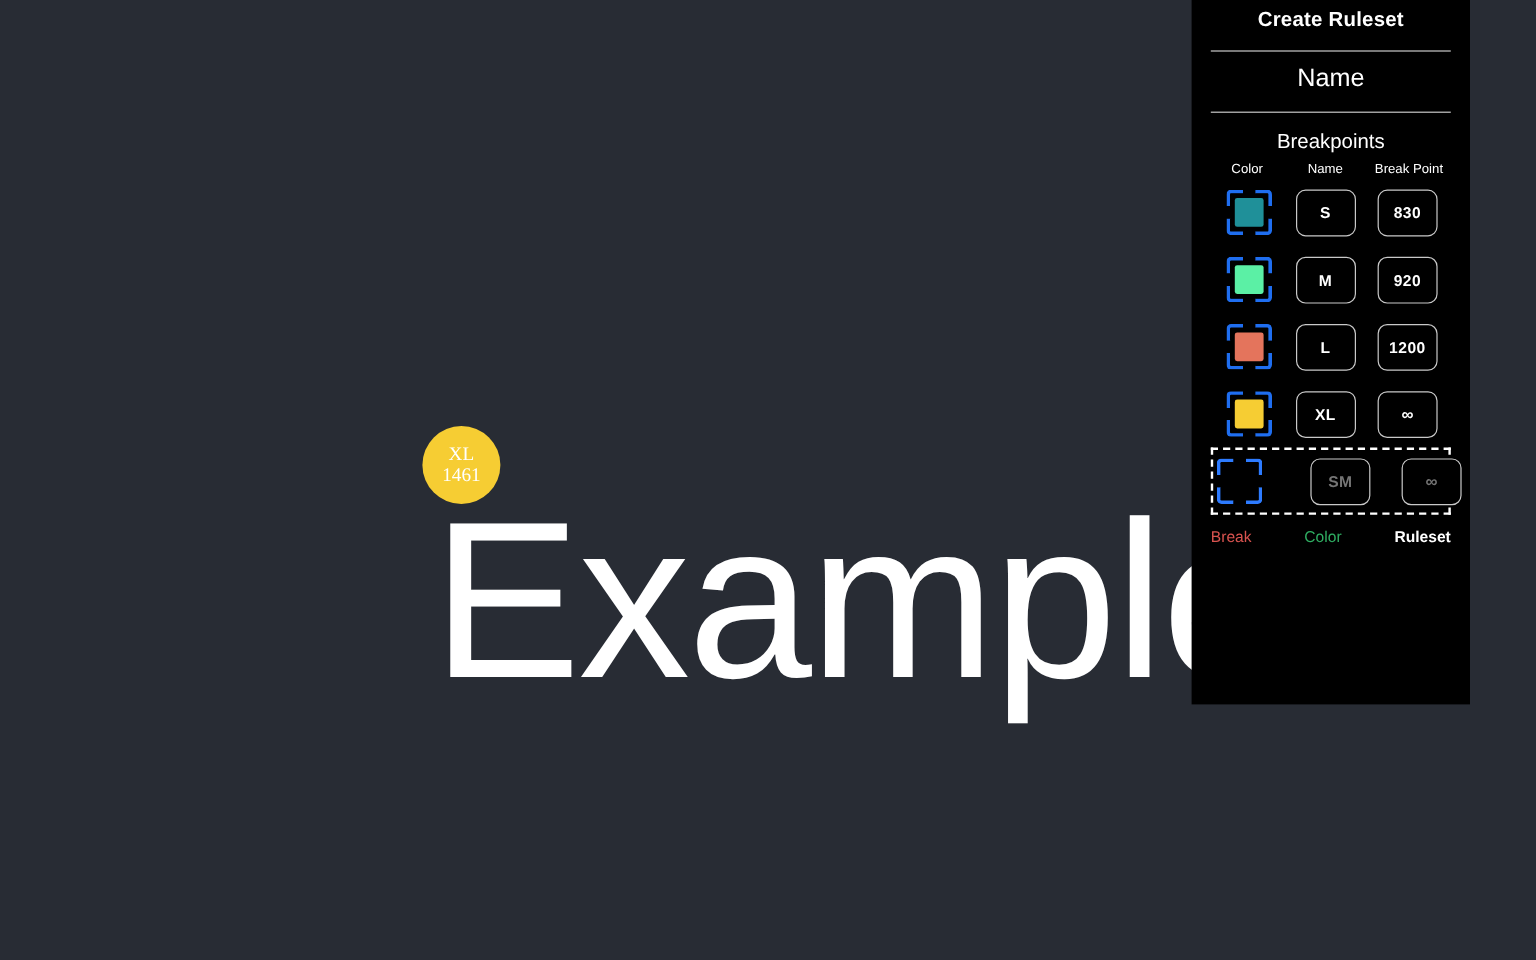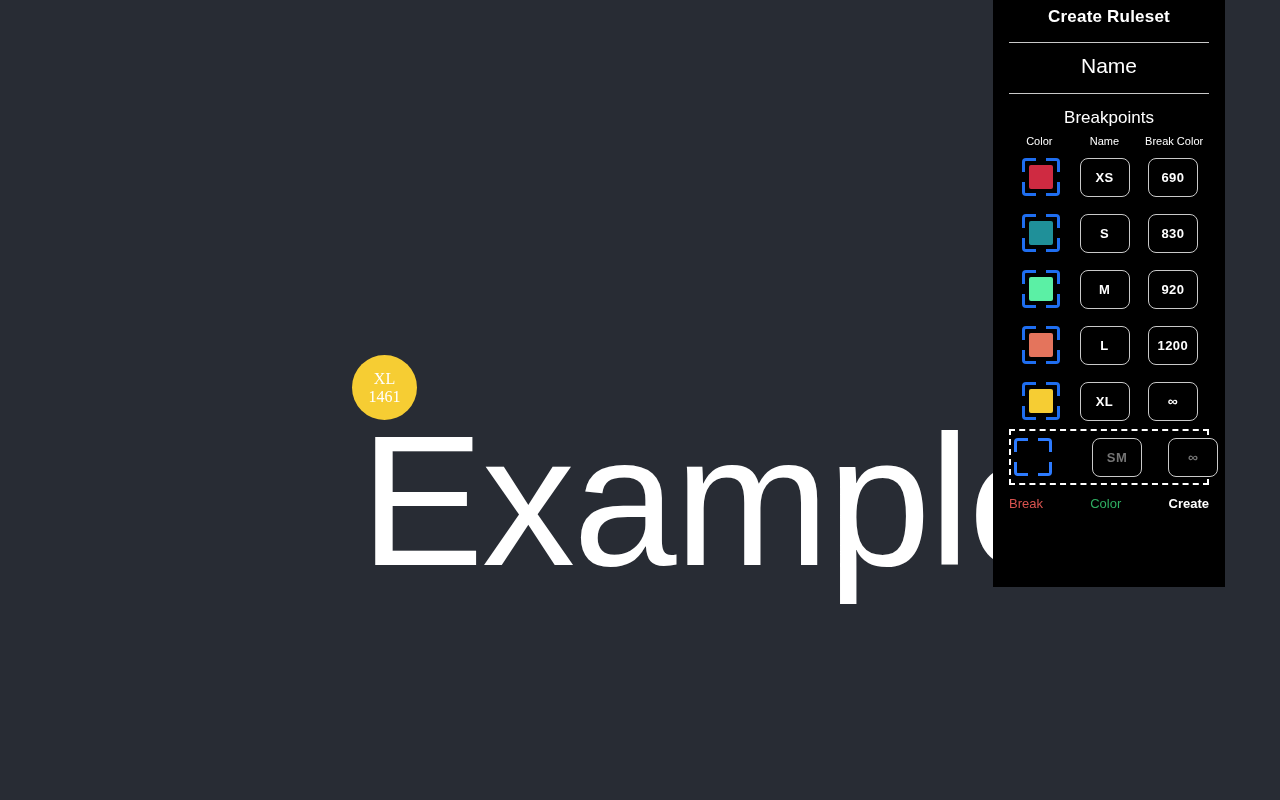--- a/index.html
+++ b/index.html
@@ -260,41 +260,24 @@
   <h2 class="section-heading">Name</h2>
 
 
   <div class="divider" style="margin-top:15px;"></div>
 
   <h2 class="breakpoints-heading">Breakpoints</h2>
 
   <div class="col-headers">
     <div class="col-h-color">Color</div>
     <div class="col-h-name">Name</div>
-    <div class="col-h-bp">Break Color</div>
+    <div class="col-h-bp">Break Point</div>
   </div>
 
   <div class="bp-rows" id="bp-rows">
-      <div class="bp-row">
-        <div class="cell-color">
-          <div class="swatch">
-            <span class="corner c-tl"></span>
-            <span class="corner c-tr"></span>
-            <span class="corner c-bl"></span>
-            <span class="corner c-br"></span>
-            <div class="swatch-fill" style="background: rgb(207, 42, 65);"></div>
-          </div>
-        </div>
-        <div class="cell-name">
-          <input type="text" class="box-input" value="XS" style="">
-        </div>
-        <div class="cell-bp">
-          <input type="text" class="box-input" value="690" style="">
-        </div>
-      </div>
       <div class="bp-row">
         <div class="cell-color">
           <div class="swatch">
             <span class="corner c-tl"></span>
             <span class="corner c-tr"></span>
             <span class="corner c-bl"></span>
             <span class="corner c-br"></span>
             <div class="swatch-fill" style="background: rgb(31, 144, 153);"></div>
           </div>
         </div>
@@ -370,16 +353,16 @@
         </div>
         <div class="cell-bp">
           <input type="text" class="box-input infinity placeholder-text" placeholder="∞" style="">
         </div>
       </div>
     </div>
 
   <div class="panel-actions">
     <button class="action action-cancel">Break</button>
     <button class="action action-save">Color</button>
-    <button class="action action-delete">Create</button>
+    <button class="action action-delete">Ruleset</button>
   </div>
 
 </div>
 
 </body></html>

